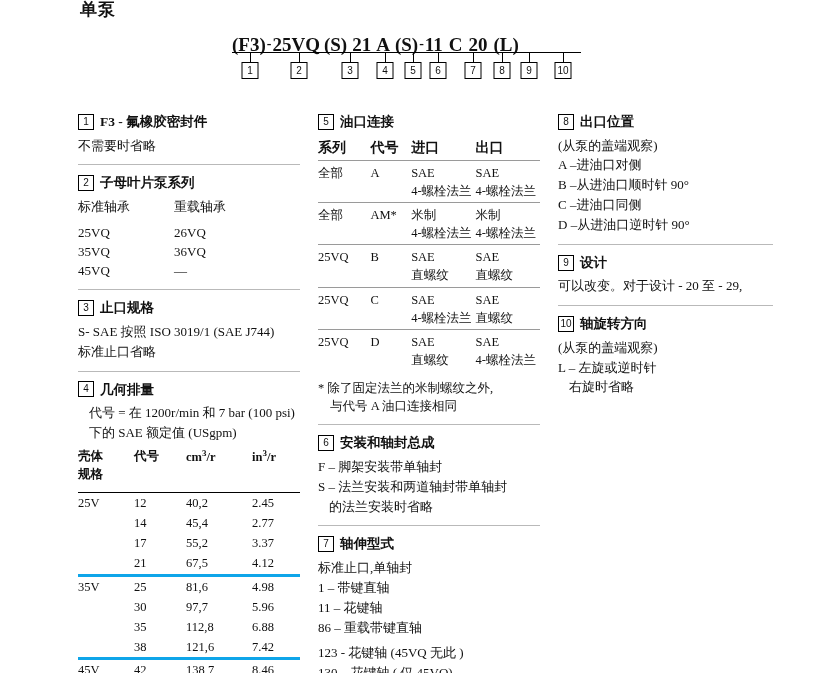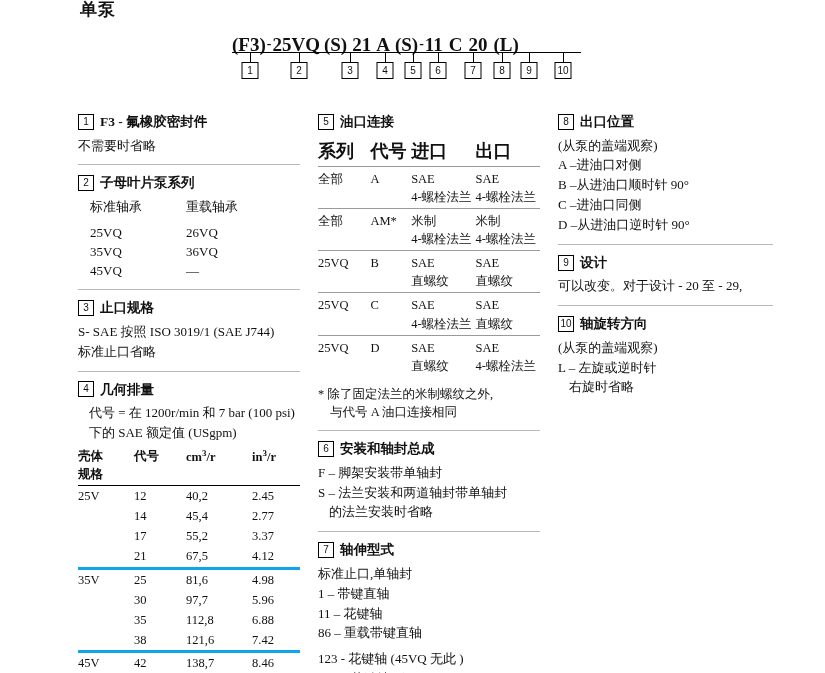--- a/index.html
+++ b/index.html
@@ -120,48 +120,48 @@
     text-align: center;
     font-weight: normal;
     font-family: "Liberation Sans", sans-serif;
     flex: none;
   }
   .line { margin: 1px 0; }
   .indent { margin-left: 11px; }
   .gap { height: 7px; }
 
   
-  .two { display: flex; margin-left: 12px; }
+  .two { display: flex; }
   .two > div:first-child { width: 96px; }
 
   
   table {
     border-collapse: collapse;
     font-size: 12.5px;
   }
   table td, table th {
     padding: 1px 4px 1px 0;
     text-align: left;
     font-weight: normal;
     vertical-align: top;
   }
   .disp-table { width: 100%; margin-top: 3px; }
   .disp-table th {
     font-weight: bold;
     border-bottom: 1px solid #000;
-    padding-bottom: 2px;
+    padding-bottom: 9px;
   }
   .disp-table td.num { text-align: left; }
   .disp-table tr.grp-top td { border-top: 3px solid #0ea5e9; }
   .disp-table td.sz { font-weight: normal; margin-left: 29px; }
 
   .port-table { width: 100%; }
   .port-table th {
     font-weight: bold;
-    font-size: 18px;
+    font-size: 14px;
     padding-bottom: 2px;
   }
   .port-table .sep td {
     border-top: 1px solid #9a9a9a;
     padding-top: 3px;
   }
   .port-table td { padding-bottom: 2px; }
   .port-table .c-series { width: 54px; }
   .port-table .c-code { width: 40px; }
   .port-table .c-in { width: 72px; }

